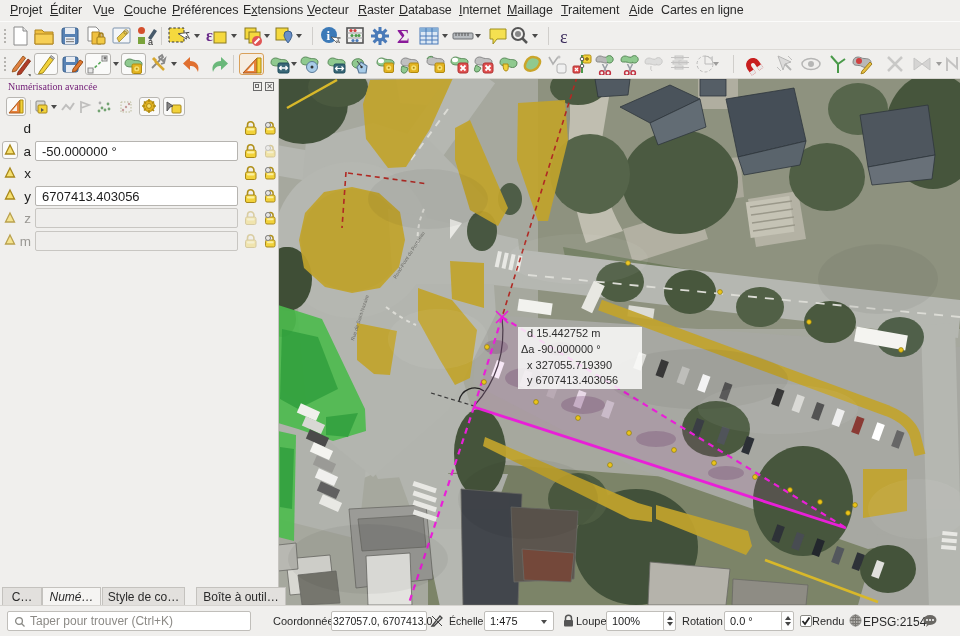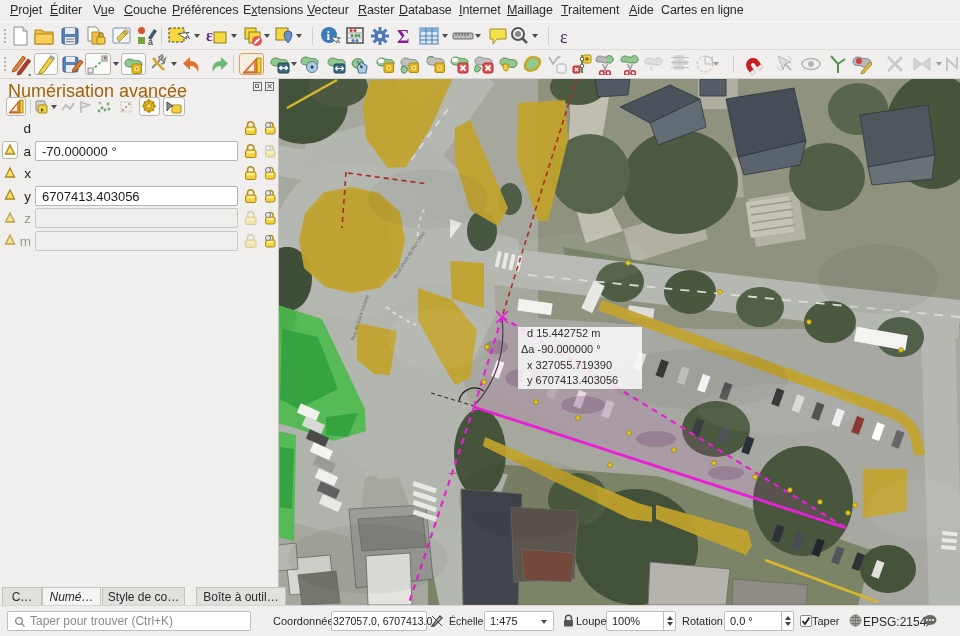--- a/index.html
+++ b/index.html
@@ -12,21 +12,21 @@
 
 #tb1 { position:absolute; top:21px; left:0; width:960px; height:29px; background:#f0efed; border-top:1px solid #fbfbfa; border-bottom:1px solid #dcdad6; }
 #tb2 { position:absolute; top:50px; left:0; width:960px; height:29px; background:#f0efed; border-bottom:1px solid #d6d4d0; }
 .ic { position:absolute; width:22px; height:22px; top:3px; }
 .pressed { background:#fafaf9; border:1px solid #b8b6b2; border-radius:3px; }
 .sep { position:absolute; top:5px; width:1px; height:18px; background:#d0cecb; }
 .grip { position:absolute; top:6px; width:4px; height:16px; background-image:radial-gradient(circle, #b5b3af 1px, transparent 1.1px); background-size:4px 4px; }
 .dd { position:absolute; top:12px; width:0; height:0; border-left:3.5px solid transparent; border-right:3.5px solid transparent; border-top:4px solid #4a4a4a; }
 
 #panel { position:absolute; top:79px; left:0; width:278px; height:527px; background:#f0efed; }
-#panel .title { position:absolute; top:2px; left:8px; font-size:18px; color:#a16207; }
+#panel .title { position:absolute; top:2px; left:8px; font-size:10px; color:#701a75;font-family:Liberation Serif, serif; }
 .fieldrow { position:absolute; left:35px; width:203px; height:20px; background:#ffffff; border:1px solid #b6b4b0; border-radius:2px; font-size:13px; color:#1c1c1c; padding:2px 0 0 6px; }
 .fieldrow.dis { background:#efeeec; border-color:#c8c6c2; }
 .flabel { position:absolute; width:26px; text-align:right; font-size:13.5px; color:#1c1c1c; }
 .flabel.dis { color:#9a9894; }
 
 .lock { position:absolute; width:17px; height:17px; }
 
 .tab { position:absolute; top:587px; height:19px; background:#e2e0dd; border:1px solid #c4c2be; border-bottom:none; font-size:12px; color:#2a2a2a; text-align:center; padding-top:2px; }
 .tab.active { background:#f5f4f2;font-style:italic; }
 
@@ -446,21 +446,21 @@
     <span class="ic pressed" style="left:163px;top:18px;width:22px;height:19px"><svg width="19" height="17" viewBox="0 0 19 17">
           <rect x="8" y="7" width="9" height="8" rx="1" fill="#f2d23a" stroke="#a8881a"></rect>
           <path d="M3 13V4l6 4-3 1z" fill="#888" stroke="#555"></path>
         </svg></span>
 
     <span class="flabel" style="left:5px;top:42px">d</span>
     <span class="abs" style="left:2px;top:62px;width:16px;height:18px;background:#fafaf9;border:1px solid #b8b6b2;border-radius:3px"><svg width="14" height="16" viewBox="0 0 14 16" style="margin-left:0px">
           <path d="M7 3l4.5 9h-9z" fill="#f6e070" stroke="#a8881a" stroke-width="1.3"></path>
         </svg></span>
     <span class="flabel" style="left:5px;top:65px">a</span>
-    <div class="fieldrow" style="top:61.5px">-70.000000 °</div>
+    <div class="fieldrow" style="top:61.5px">-50.000000 °</div>
     <span class="abs" style="left:3px;top:86px"><svg width="14" height="16" viewBox="0 0 14 16">
           <path d="M7 3l4.5 9h-9z" fill="#f6e070" stroke="#a8881a" stroke-width="1.3"></path>
         </svg></span>
     <span class="flabel" style="left:5px;top:87px">x</span>
     <span class="abs" style="left:3px;top:108px"><svg width="14" height="16" viewBox="0 0 14 16">
           <path d="M7 3l4.5 9h-9z" fill="#f6e070" stroke="#a8881a" stroke-width="1.3"></path>
         </svg></span>
     <span class="flabel" style="left:5px;top:110px">y</span>
     <div class="fieldrow" style="top:106.5px">6707413.403056</div>
     <span class="abs" style="left:3px;top:131px;opacity:.75"><svg width="14" height="16" viewBox="0 0 14 16">
@@ -811,21 +811,21 @@
         </svg></span>
     <span class="slabel" style="left:576px">Loupe</span>
     <div class="sbox" style="left:606px;width:69px">100%</div>
     <span class="spin" style="left:663px"></span>
     <span class="slabel" style="left:682px">Rotation</span>
     <div class="sbox" style="left:724px;width:68px">0.0 °</div>
     <span class="spin" style="left:781px"></span>
     <span class="abs" style="left:800px;top:9px;width:12px;height:12px;background:#fff;border:1px solid #8a8a86;border-radius:2px"><svg width="10" height="10" viewBox="0 0 10 10">
           <path d="M1.5 5l2.5 3L8.5 1.5" fill="none" stroke="#222" stroke-width="1.8"></path>
         </svg></span>
-    <span class="slabel" style="left:812px">Taper</span>
+    <span class="slabel" style="left:812px">Rendu</span>
     <span class="abs" style="left:849px;top:8px"><svg width="13" height="13" viewBox="0 0 13 13">
           <circle cx="6.5" cy="6.5" r="5.5" fill="#b0aeaa" stroke="#8a8a86"></circle>
           <path d="M6.5 1v11M1 6.5h11M2.3 3.5h8.4M2.3 9.5h8.4" stroke="#787672" fill="none"></path>
           <ellipse cx="6.5" cy="6.5" rx="2.6" ry="5.5" fill="none" stroke="#787672"></ellipse>
         </svg></span>
     <span class="slabel" style="left:863px;font-size:12px">EPSG:2154</span>
     <span class="abs" style="left:922px;top:8px"><svg width="16" height="14" viewBox="0 0 16 14">
           <ellipse cx="8" cy="6" rx="6.5" ry="5" fill="#6a6864"></ellipse>
           <path d="M5 10l-1 3 4-3z" fill="#6a6864"></path>
           <circle cx="5" cy="6" r="1" fill="#fff"></circle>

